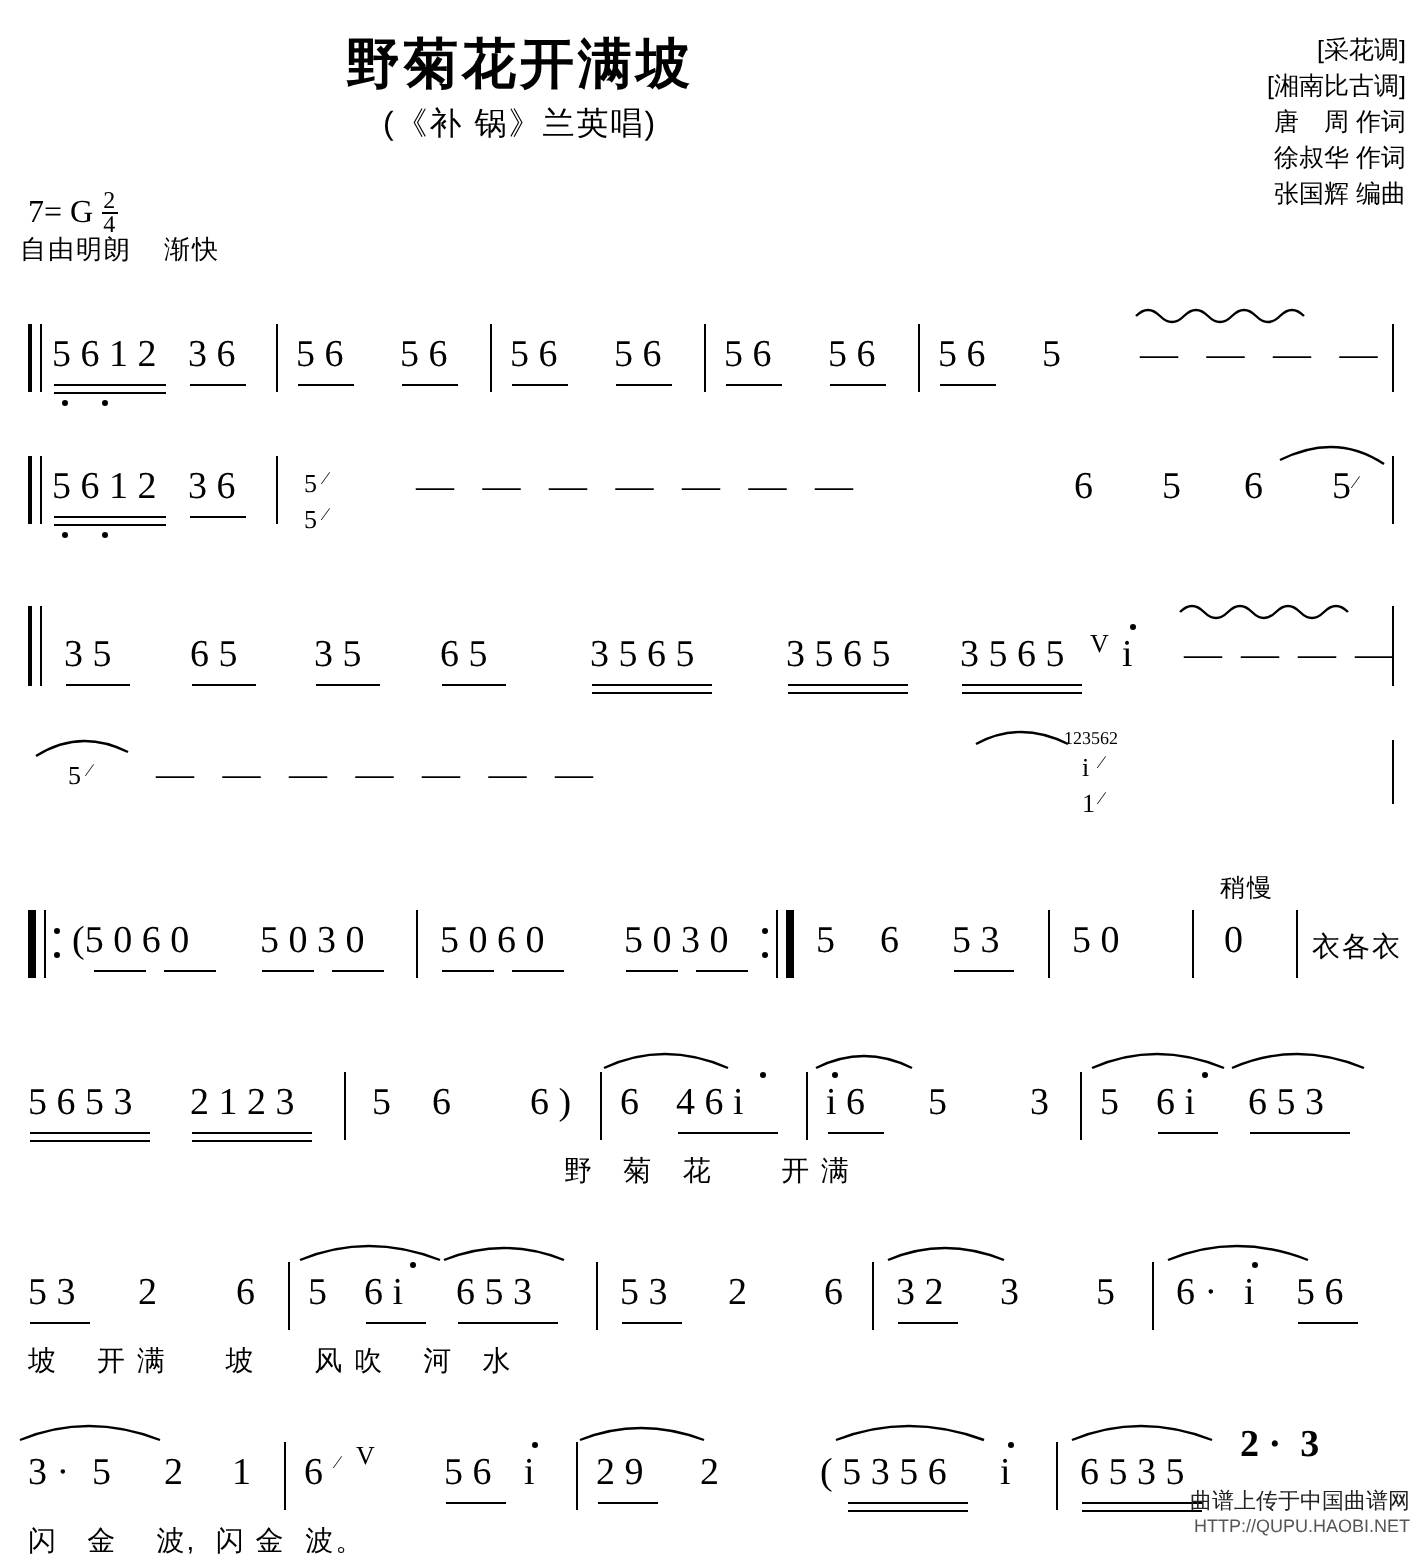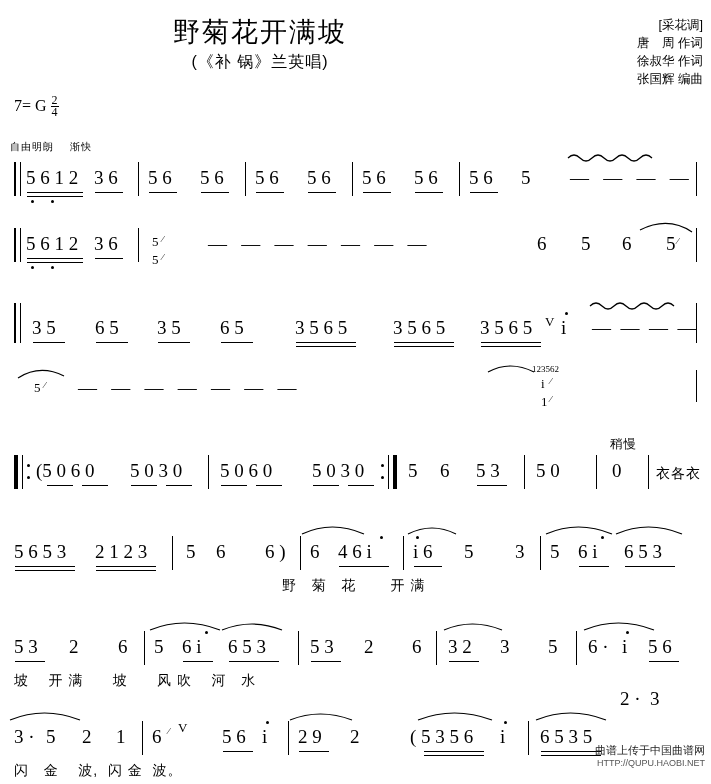--- a/index.html
+++ b/index.html
@@ -7,21 +7,21 @@
     width:711px;height:784px;background:#fff;
     font-family:"Liberation Serif", serif;
     color:#000;position:relative;overflow:hidden;
   }
   .sheet{position:relative;width:711px;height:784px;}
 
   
   .title{
     position:absolute;left:0;top:14px;width:520px;text-align:center;
     font-family:"Liberation Sans", sans-serif;
-    font-weight:normal;font-size:27px;letter-spacing:2px;
+    font-weight:bold;font-size:27px;letter-spacing:2px;
   }
   .subtitle{
     position:absolute;left:0;top:52px;width:520px;text-align:center;
     font-family:"Liberation Sans", sans-serif;
     font-size:16px;letter-spacing:1px;
   }
   .credits{
     position:absolute;right:8px;top:16px;width:180px;
     font-family:"Liberation Sans", sans-serif;
     font-size:12.5px;line-height:18px;text-align:right;
@@ -37,22 +37,22 @@
   }
   .keysig .frac{
     display:inline-block;vertical-align:middle;
     font-size:12px;line-height:11px;text-align:center;margin-left:4px;
     position:relative;top:-1px;
   }
   .keysig .frac .num{display:block;border-bottom:1.3px solid #000;padding:0 1px;}
   .keysig .frac .den{display:block;padding:0 1px;}
 
   .tempo-free{
-    position:absolute;left:10px;top:140px;
-    font-family:Liberation Sans, sans-serif;font-size:10px;letter-spacing:1px;
+    position:absolute;left:10px;top:116px;
+    font-family:Liberation Sans, sans-serif;font-size:13px;letter-spacing:1px;
   }
   .tempo-free .t2{margin-left:16px;}
 
   .tempo-slow{
     position:absolute;left:610px;top:436px;
     font-family:"Liberation Sans", sans-serif;font-size:12.5px;letter-spacing:1px;
   }
 
   
   .n{
@@ -87,20 +87,21 @@
 </head>
 <body>
 
 <div class="sheet">
 
   <div class="title">野菊花开满坡</div>
   <div class="subtitle">(《补 锅》兰英唱)</div>
 
   <div class="credits">
     <div class="cr-ind1">[采花调]</div>
+    <div>[湘南比古调]</div>
     <div class="cr-name">唐　周  作词</div>
     <div class="cr-name">徐叔华  作词</div>
     <div class="cr-name">张国辉 编曲</div>
   </div>
 
   <div class="keysig">
     <span>7= G</span><span class="frac"><span class="num">2</span><span class="den">4</span></span>
   </div>
 
   <div class="tempo-free">
@@ -321,21 +322,21 @@
   <div class="n" style="left:350px;top:727px;">2</div>
   <div class="n" style="left:410px;top:727px;">( 5 3 5 6</div>
   <div class="beam" style="left:424px;top:751px;width:60px;"></div>
   <div class="beam" style="left:424px;top:755px;width:60px;"></div>
   <div class="n" style="left:500px;top:727px;">i</div>
   <div class="dot" style="left:504px;top:721px;"></div>
   <div class="bar" style="left:528px;top:721px;height:34px;"></div>
   <div class="n" style="left:540px;top:727px;">6 5 3 5</div>
   <div class="beam" style="left:541px;top:751px;width:60px;"></div>
   <div class="beam" style="left:541px;top:755px;width:60px;"></div>
-  <div class="n" style="left:620px;top:689px;">2 ·  3</div>
+  <div class="n" style="left:620px;top:713px;font-weight:bold;">2 ·  3</div>
   <div class="lyr" style="left:14px;top:763px;">闪   金    波,  闪 金  波。</div>
 
   <svg class="ov" viewBox="0 0 711 784">
 
     <path d="M568 158 q6 -6 12 0 q6 6 12 0 q6 -6 12 0 q6 6 12 0 q6 -6 12 0 q6 6 12 0 q6 -6 12 0" fill="none" stroke="#000" stroke-width="1.2"></path>
 
     <path d="M640 230 q28 -14 52 2" fill="none" stroke="#000" stroke-width="1.2"></path>
 
     <path d="M590 306 q6 -6 12 0 q6 6 12 0 q6 -6 12 0 q6 6 12 0 q6 -6 12 0 q6 6 12 0 q6 -6 12 0" fill="none" stroke="#000" stroke-width="1.2"></path>
 

